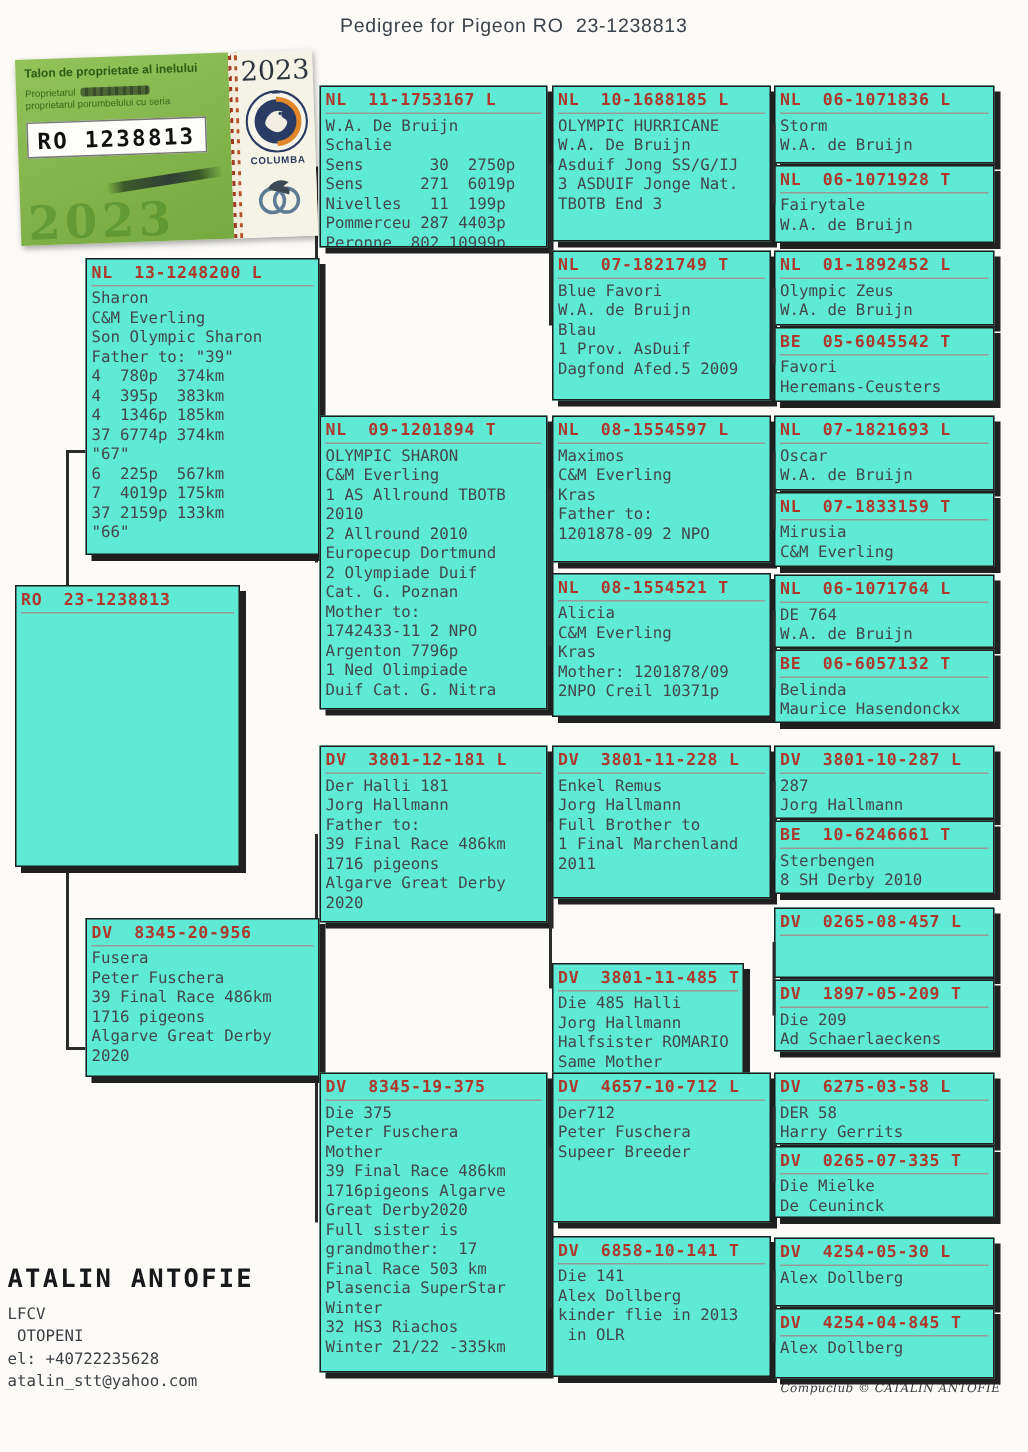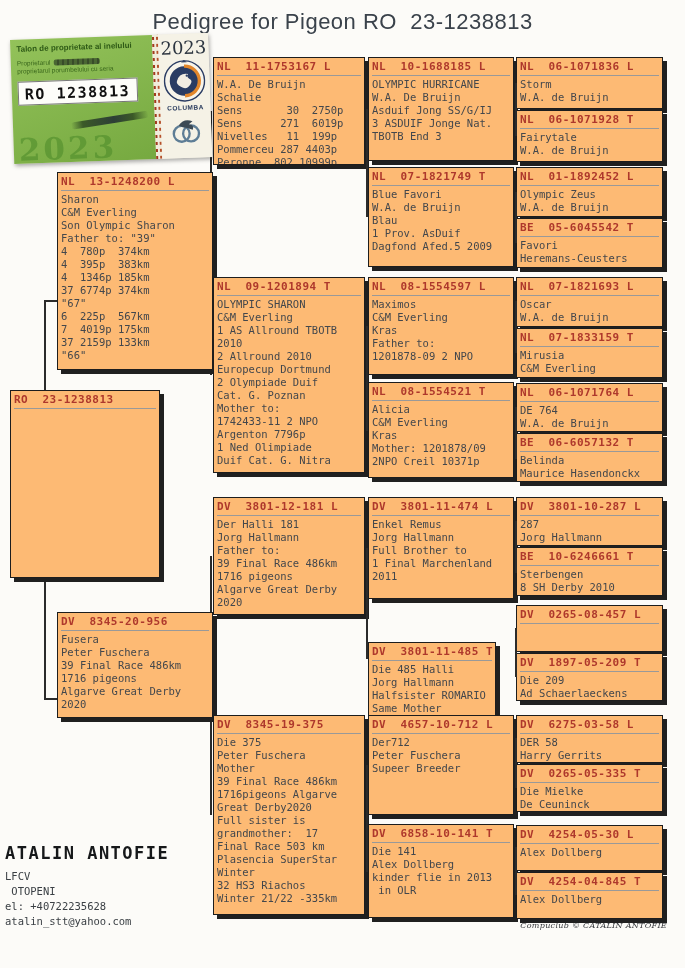--- a/index.html
+++ b/index.html
@@ -3,26 +3,26 @@
 <meta charset="utf-8">
 <style>
   html,body{margin:0;padding:0;}
   body{
     width:685px;height:968px;position:relative;overflow:hidden;
     background:#fcfbf8;
     font-family:"DejaVu Sans Mono","Liberation Mono",monospace;
   }
   .page-title{
     position:absolute;top:9px;left:0;right:0;text-align:center;
-    font-family:"Liberation Sans",sans-serif;font-size:22px;color:#3a424b;
+    font-family:"Liberation Sans",sans-serif;font-size:13px;color:#3a424b;
     white-space:pre;letter-spacing:.5px;
   }
   
   .pbox{
-    position:absolute;background:#fdba74;border:1.6px solid #1d1d1d;
+    position:absolute;background:#5eead4;border:1.6px solid #1d1d1d;
     box-shadow:4px 4px 0 #202020;z-index:2;box-sizing:border-box;
     padding:1px 3px 0 3px;overflow:hidden;
   }
   .pbox-id{
     font-size:11px;font-weight:bold;color:#ae382c;white-space:pre;
     letter-spacing:.5px;border-bottom:1px solid #999;padding:1px 0 2px 0;
   }
   .pbox-body{
     font-size:10.5px;color:#43474c;white-space:pre-wrap;line-height:13px;
     padding-top:2px;
@@ -240,21 +240,21 @@
 </div>
 <div class="pbox" style="left:368px;top:382px;width:146px;height:96px">
   <div class="pbox-id">NL  08-1554521 T</div>
   <div class="pbox-body">Alicia
 C&amp;M Everling
 Kras
 Mother: 1201878/09
 2NPO Creil 10371p</div>
 </div>
 <div class="pbox" style="left:368px;top:497px;width:146px;height:102px">
-  <div class="pbox-id">DV  3801-11-474 L</div>
+  <div class="pbox-id">DV  3801-11-228 L</div>
   <div class="pbox-body">Enkel Remus
 Jorg Hallmann
 Full Brother to
 1 Final Marchenland
 2011</div>
 </div>
 <div class="pbox" style="left:368px;top:642px;width:128px;height:104px">
   <div class="pbox-id">DV  3801-11-485 T</div>
   <div class="pbox-body">Die 485 Halli
 Jorg Hallmann
@@ -332,21 +332,21 @@
   <div class="pbox-id">DV  1897-05-209 T</div>
   <div class="pbox-body">Die 209
 Ad Schaerlaeckens</div>
 </div>
 <div class="pbox" style="left:516px;top:715px;width:147px;height:48px">
   <div class="pbox-id">DV  6275-03-58 L</div>
   <div class="pbox-body">DER 58
 Harry Gerrits</div>
 </div>
 <div class="pbox" style="left:516px;top:764px;width:147px;height:48px">
-  <div class="pbox-id">DV  0265-05-335 T</div>
+  <div class="pbox-id">DV  0265-07-335 T</div>
   <div class="pbox-body">Die Mielke
 De Ceuninck</div>
 </div>
 <div class="pbox" style="left:516px;top:825px;width:147px;height:46px">
   <div class="pbox-id">DV  4254-05-30 L</div>
   <div class="pbox-body">Alex Dollberg</div>
 </div>
 <div class="pbox" style="left:516px;top:872px;width:147px;height:47px">
   <div class="pbox-id">DV  4254-04-845 T</div>
   <div class="pbox-body">Alex Dollberg</div>

